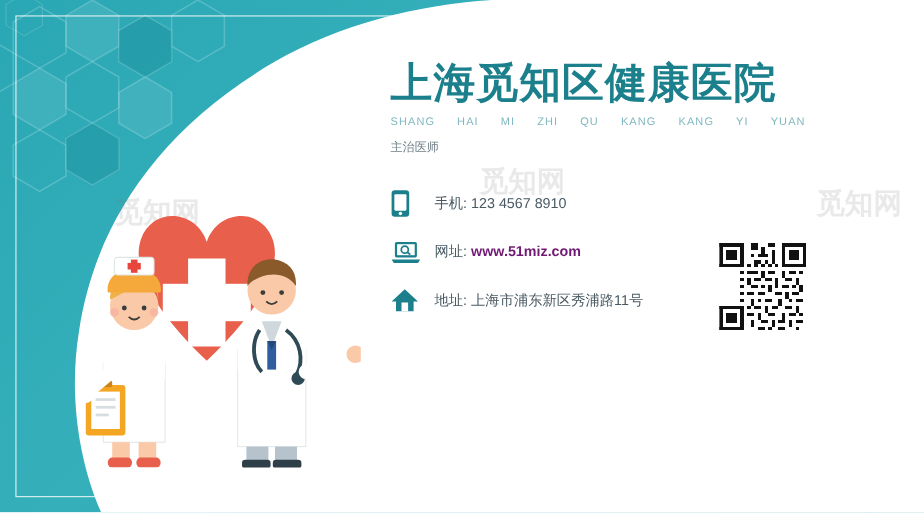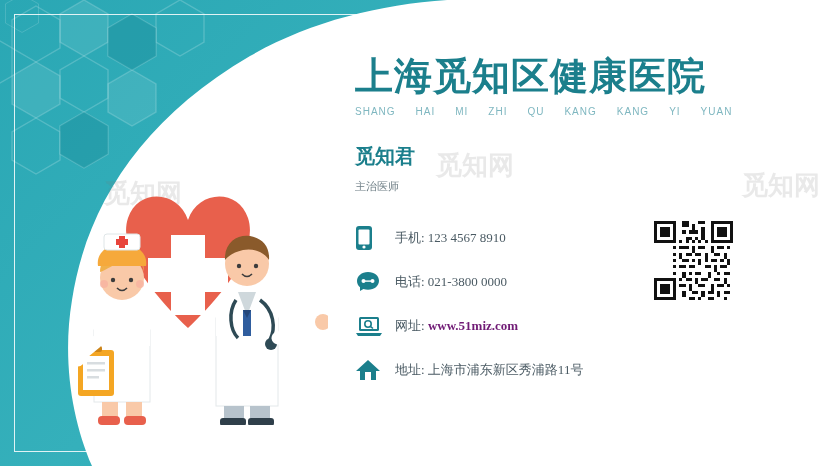--- a/index.html
+++ b/index.html
@@ -19,21 +19,21 @@
   
   .content{position:absolute;left:355px;top:56px;width:470px;}
   .hospital-name{font-size:38px;font-weight:bold;color:#1b7f8c;letter-spacing:1px;line-height:1.1;font-family:Liberation Serif, serif;}
   .pinyin{margin-top:8px;font-size:10px;color:#7fb7c0;letter-spacing:1px;display:flex;gap:20px;font-family:"Liberation Sans",sans-serif;}
   .person-name{margin-top:26px;font-size:20px;font-weight:bold;color:#1b7f8c;font-family:"DejaVu Sans","Liberation Sans",sans-serif;}
   .person-title{margin-top:9px;font-size:11px;color:#6f7f86;font-family:"DejaVu Sans","Liberation Sans",sans-serif;}
 
   .contact-list{margin-top:22px;}
   .contact-row{display:flex;align-items:center;height:44px;}
   .c-icon{width:40px;display:flex;align-items:center;justify-content:flex-start;color:#1b7f8c;}
-  .c-text{font-size:13px;color:#4a5a63;font-family:Liberation Serif, serif;}
+  .c-text{font-size:13px;color:#4a5a63;font-family:Liberation Sans, sans-serif;}
   .c-text b{font-weight:bold;color:#701a75;}
 
   
   .qr{position:absolute;left:654px;top:221px;width:79px;height:79px;}
 
   
   .wm{position:absolute;color:rgba(120,120,120,.16);font-size:26px;font-weight:bold;font-family:"DejaVu Sans","Liberation Sans",sans-serif;pointer-events:none;}
   .wm1{left:104px;top:176px;}
   .wm2{left:436px;top:148px;}
   .wm3{left:742px;top:168px;}
@@ -179,47 +179,35 @@
       <span>HAI</span>
       <span>MI</span>
       <span>ZHI</span>
       <span>QU</span>
       <span>KANG</span>
       <span>KANG</span>
       <span>YI</span>
       <span>YUAN</span>
     </div>
 
-    <div class="person-name">觅知君</div>
     <div class="person-title">主治医师</div>
 
     <div class="contact-list">
 
       <div class="contact-row">
         <span class="c-icon">
           <svg width="18" height="26" viewBox="0 0 18 26">
               <rect x="1" y="1" width="16" height="24" rx="3" fill="#1b7f8c"></rect>
               <rect x="3.5" y="4.5" width="11" height="15" rx="1" fill="#ffffff"></rect>
               <circle cx="9" cy="22" r="1.6" fill="#ffffff"></circle>
             </svg>
         </span>
         <span class="c-text">手机: 123 4567 8910</span>
       </div>
 
-      <div class="contact-row">
-        <span class="c-icon">
-          <svg width="26" height="24" viewBox="0 0 26 24">
-              <path d="M13 2 C6.5 2 2 6 2 11 c0 2.4 1.1 4.6 3 6.2 V21 l3.4-2 c1.4 .5 3 .8 4.6 .8 6.5 0 11-4 11-9 S19.5 2 13 2 Z" fill="#1b7f8c"></path>
-              <circle cx="8.5" cy="11" r="2" fill="#ffffff"></circle>
-              <circle cx="17.5" cy="11" r="2" fill="#ffffff"></circle>
-              <rect x="8" y="10.4" width="10" height="1.4" fill="#ffffff"></rect>
-            </svg>
-        </span>
-        <span class="c-text">电话: 021-3800 0000</span>
-      </div>
 
       <div class="contact-row">
         <span class="c-icon">
           <svg width="28" height="22" viewBox="0 0 28 22">
               <rect x="4" y="2" width="20" height="14" rx="1.5" fill="#1b7f8c"></rect>
               <rect x="6" y="4" width="16" height="10" fill="#ffffff"></rect>
               <circle cx="13" cy="9" r="3.2" fill="none" stroke="#1b7f8c" stroke-width="1.6"></circle>
               <line x1="15.3" y1="11.3" x2="18" y2="13.5" stroke="#1b7f8c" stroke-width="1.6"></line>
               <path d="M1 18 h26 l-2 3 H3 Z" fill="#1b7f8c"></path>
             </svg>

